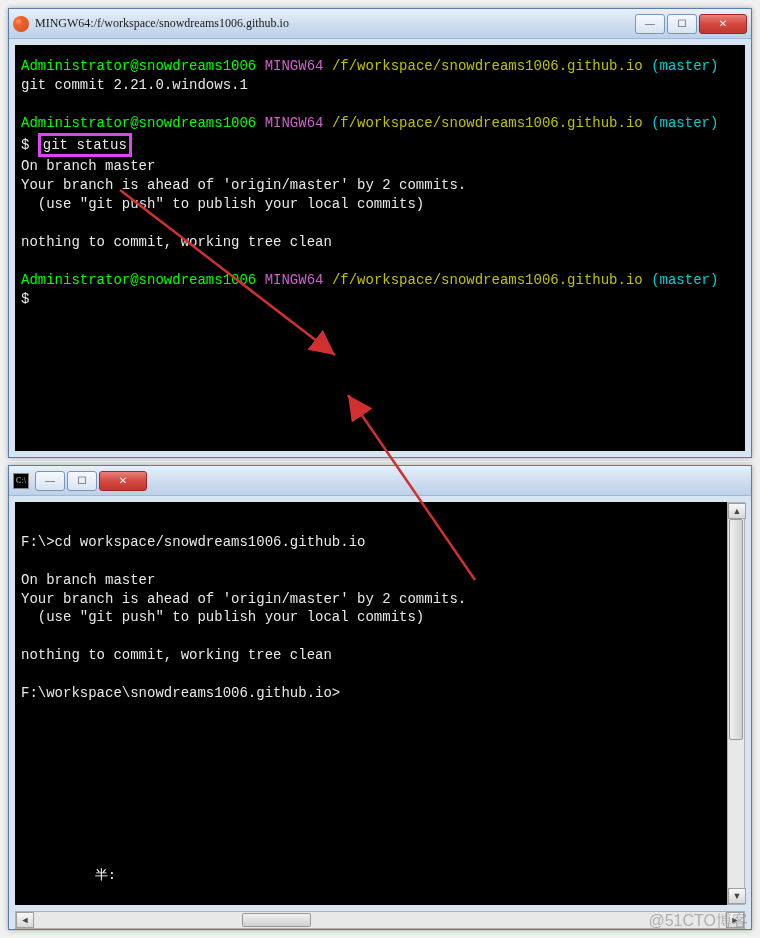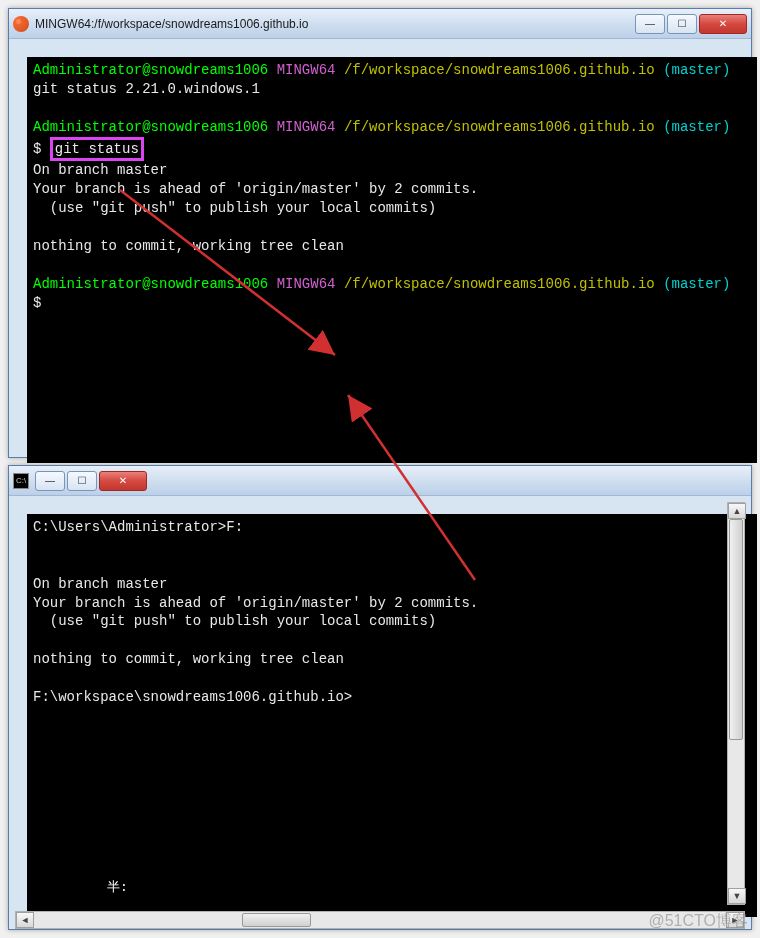--- a/index.html
+++ b/index.html
@@ -19,20 +19,21 @@
 }
 .window1 { left: 8px; top: 8px; width: 744px; height: 450px; }
 .window2 { left: 8px; top: 465px; width: 744px; height: 465px; }
 .titlebar {
   display: flex;
   align-items: center;
   height: 30px;
   background: linear-gradient(to bottom, #e8f0fa 0%, #d0dff0 50%, #bcd0e8 100%);
   border-bottom: 1px solid #a0b8d8;
   padding: 0 4px;
+  font-family: Liberation Serif, serif;
 }
 .titlebar .icon {
   width: 16px;
   height: 16px;
   margin-right: 6px;
   flex-shrink: 0;
 }
 .git-icon {
   background: radial-gradient(circle at 30% 30%, #ff6b35, #c94f1a);
   border-radius: 50%;
@@ -79,22 +80,22 @@
 .win-btn.close {
   background: linear-gradient(to bottom, #e8817a 0%, #d5483f 50%, #c03830 100%);
   border-color: #a02820;
   color: #fff;
   width: 48px;
 }
 .terminal {
   background: #000;
   width: calc(100% - 12px);
   height: calc(100% - 42px);
-  margin: 18px;
-  padding: 4px 6px;
+  margin: 6px;
+  padding: 12px 6px;
   font-family: "Consolas", "Courier New", monospace;
   font-size: 14px;
   line-height: 1.35;
   color: #c0c0c0;
   overflow: hidden;
   position: relative;
 }
 .line { white-space: pre-wrap; }
 .green { color: #00ff00; }
 .magenta { color: #d060d0; }
@@ -180,21 +181,21 @@
     <div class="icon git-icon"></div>
     <div class="title-text">MINGW64:/f/workspace/snowdreams1006.github.io</div>
     <div class="win-buttons">
       <div class="win-btn">—</div>
       <div class="win-btn">☐</div>
       <div class="win-btn close">✕</div>
     </div>
   </div>
   <div class="terminal">
     <div class="line"><span class="green">Administrator@snowdreams1006</span> <span class="magenta">MINGW64</span> <span class="yellow">/f/workspace/snowdreams1006.github.io</span> <span class="cyan">(master)</span></div>
-    <div class="line white">git status 2.21.0.windows.1</div>
+    <div class="line white">git commit 2.21.0.windows.1</div>
     <div class="line">&nbsp;</div>
     <div class="line"><span class="green">Administrator@snowdreams1006</span> <span class="magenta">MINGW64</span> <span class="yellow">/f/workspace/snowdreams1006.github.io</span> <span class="cyan">(master)</span></div>
     <div class="line white"><span>$ </span><span class="redbox">git status</span></div>
     <div class="line white">On branch master</div>
     <div class="line white">Your branch is ahead of 'origin/master' by 2 commits.</div>
     <div class="line white">  (use "git push" to publish your local commits)</div>
     <div class="line">&nbsp;</div>
     <div class="line white">nothing to commit, working tree clean</div>
     <div class="line">&nbsp;</div>
     <div class="line"><span class="green">Administrator@snowdreams1006</span> <span class="magenta">MINGW64</span> <span class="yellow">/f/workspace/snowdreams1006.github.io</span> <span class="cyan">(master)</span></div>
@@ -205,22 +206,22 @@
 <div class="window window2">
   <div class="titlebar">
     <div class="icon cmd-icon">C:\</div>
     <div class="win-buttons">
       <div class="win-btn">—</div>
       <div class="win-btn">☐</div>
       <div class="win-btn close">✕</div>
     </div>
   </div>
   <div class="terminal" style="height:calc(100% - 60px);">
-    <div class="line white"><span>C:\Users\Administrator&gt;</span><span>F:</span></div>
-    <div class="line">&nbsp;</div>
+    <div class="line">&nbsp;</div>
+    <div class="line white"><span>F:\&gt;</span><span>cd workspace/snowdreams1006.github.io</span></div>
     <div class="line">&nbsp;</div>
     <div class="line white">On branch master</div>
     <div class="line white">Your branch is ahead of 'origin/master' by 2 commits.</div>
     <div class="line white">  (use "git push" to publish your local commits)</div>
     <div class="line">&nbsp;</div>
     <div class="line white">nothing to commit, working tree clean</div>
     <div class="line">&nbsp;</div>
     <div class="line white">F:\workspace\snowdreams1006.github.io&gt;</div>
     <div class="bottom-label">半:</div>
   </div>

